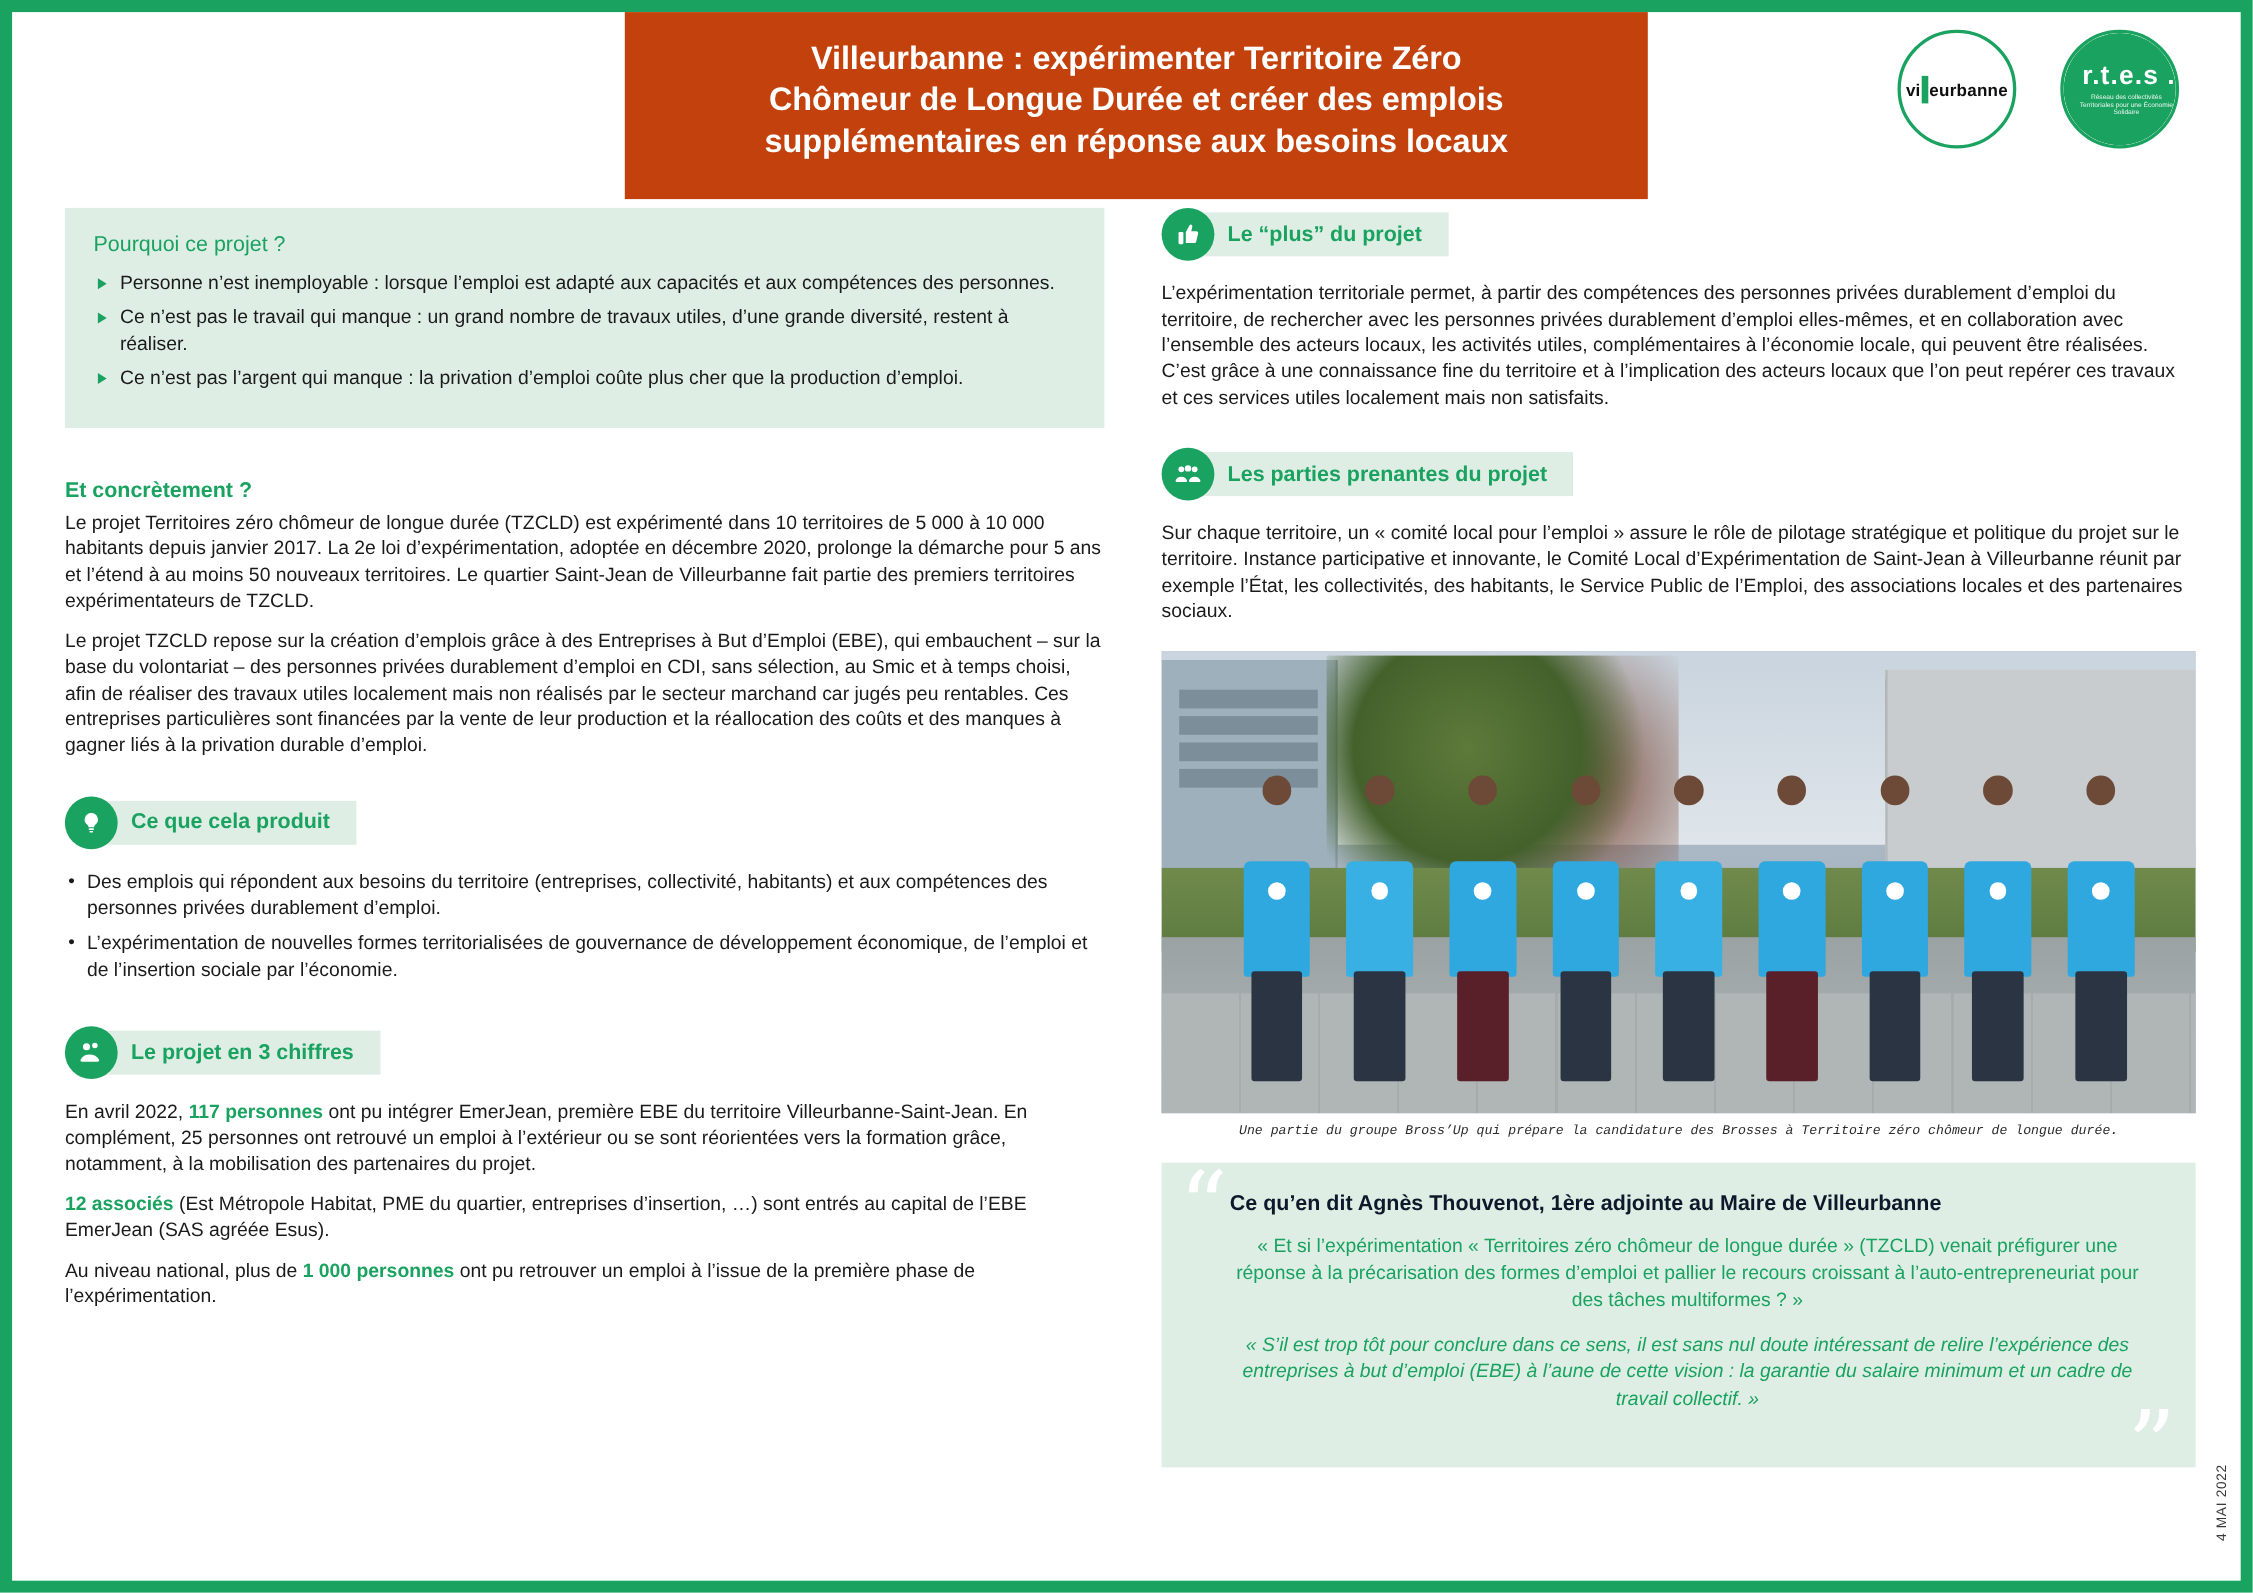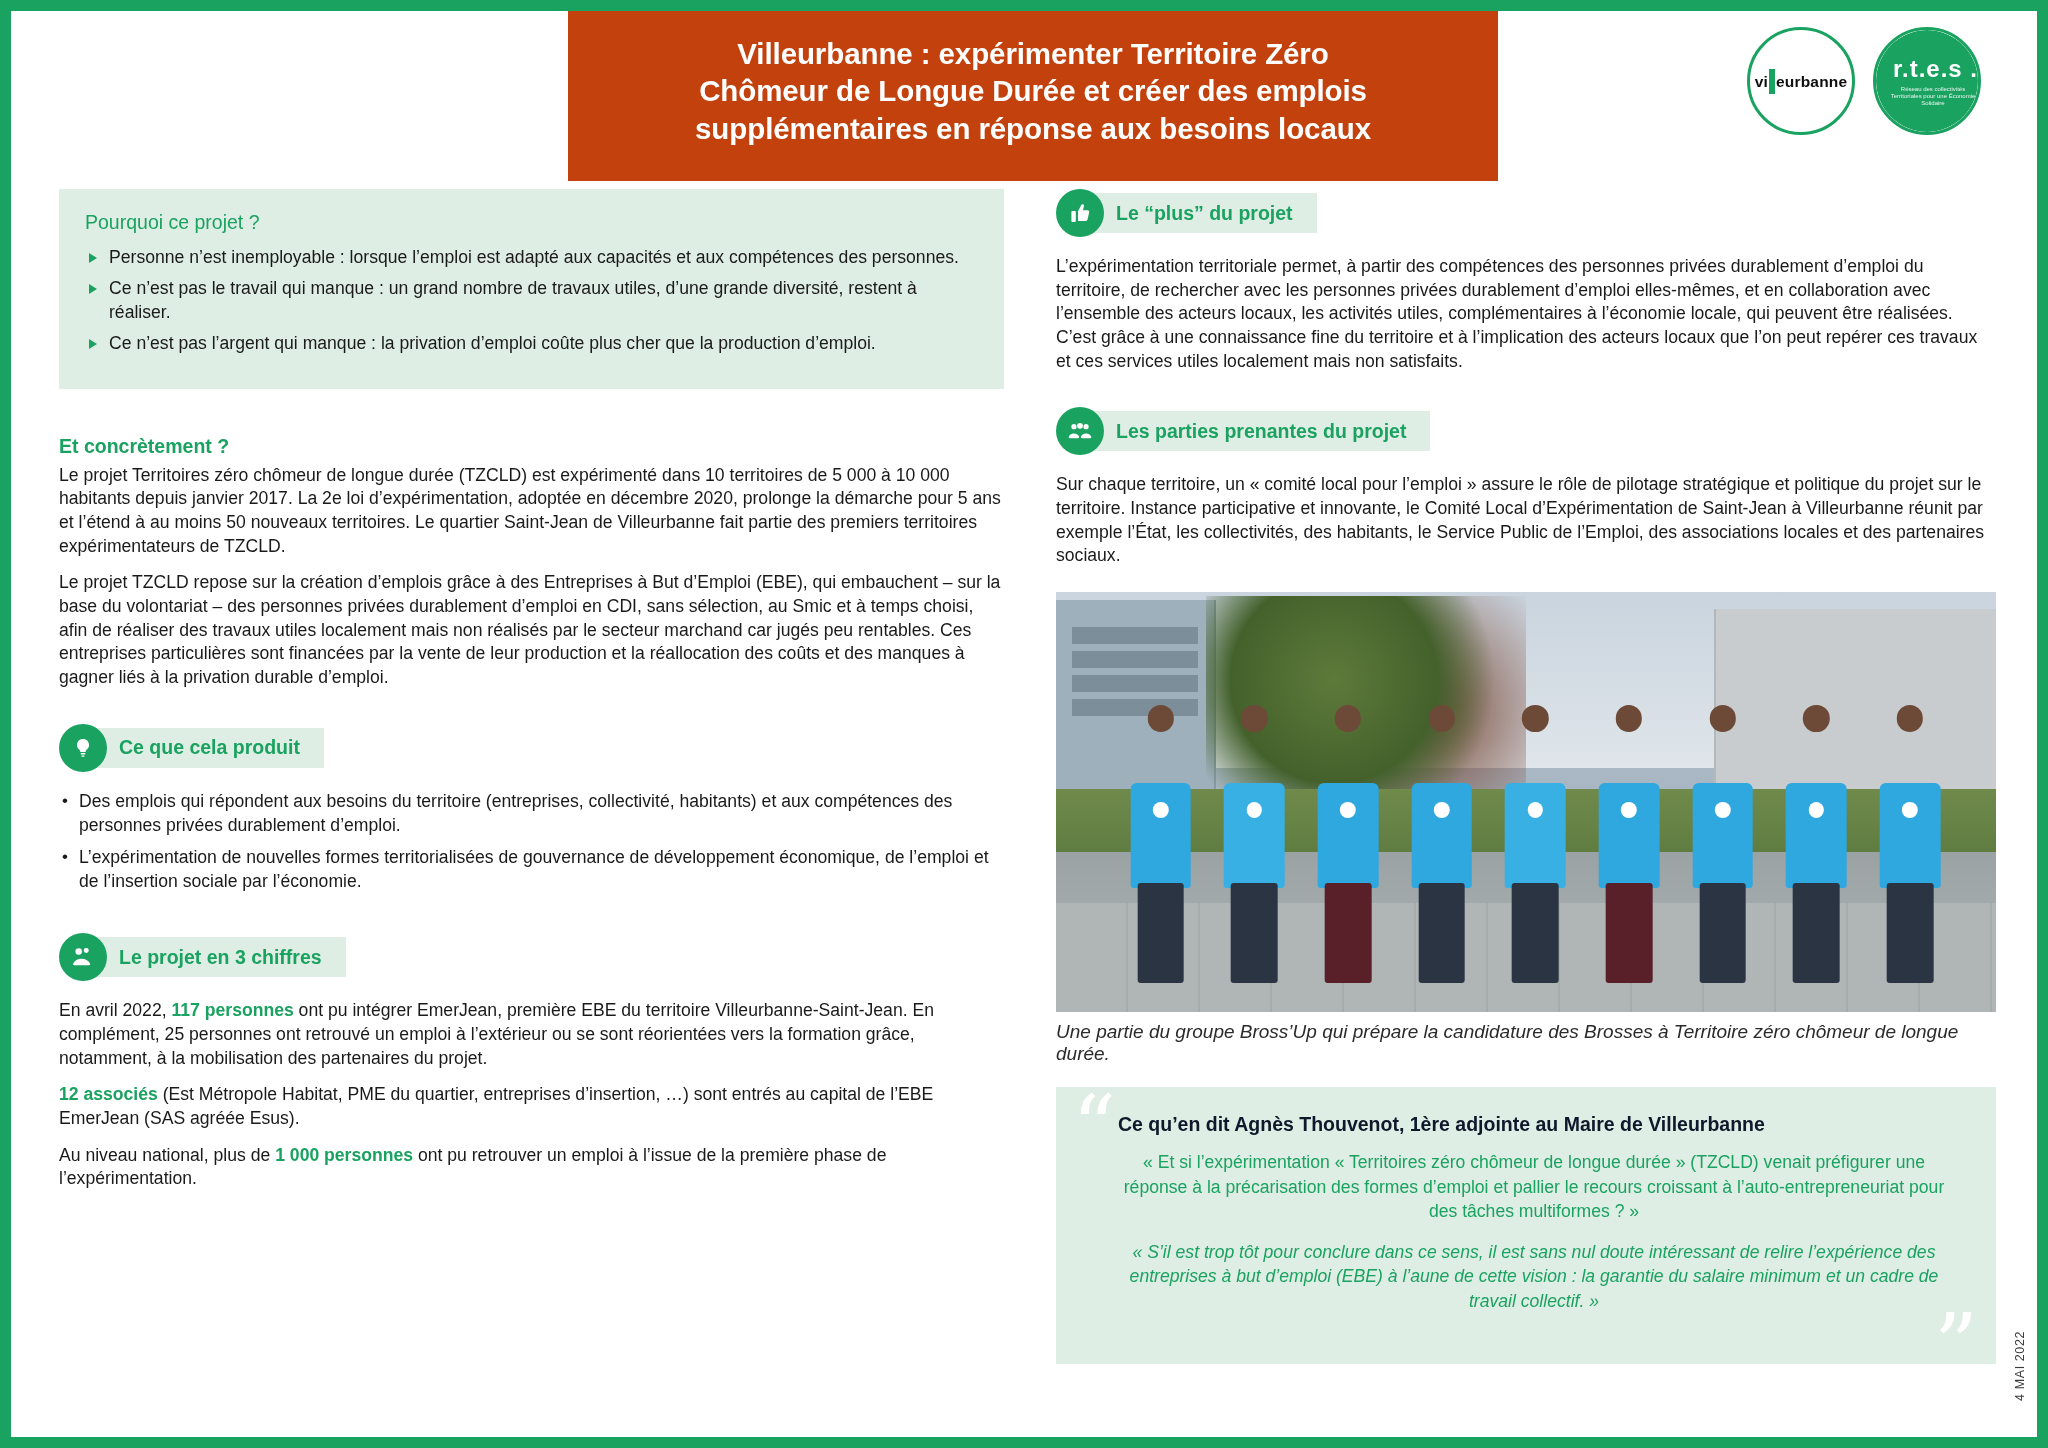--- a/index.html
+++ b/index.html
@@ -41,21 +41,21 @@
     font-weight: bold;
     line-height: 1.27;
     text-align: center;
     letter-spacing: -0.1px;
   }
   .header-title .l { display: block; }
 
   .logos {
     position: absolute;
     right: 56px; top: 16px;
-    display: flex; gap: 18px; align-items: flex-start;
+    display: flex; gap: 40px; align-items: flex-start;
   }
   .logo-circle {
     width: 108px; height: 108px;
     border-radius: 50%;
     border: 3px solid #1aa260;
     background: #ffffff;
     display: flex; align-items: center; justify-content: center;
     flex-direction: column;
     overflow: hidden;
   }
@@ -211,25 +211,26 @@
     width:34%; padding-bottom:34%; border-radius:50%; background:#6d4a38; }
   .person .vest { position:absolute; left:50%; transform:translateX(-50%); top:28%;
     width:78%; height:38%; background:#2fa7df; border-radius:6px 6px 3px 3px; }
   .person .vest::after{content:"";position:absolute;left:50%;top:18%;transform:translateX(-50%);
     width:26%;padding-bottom:26%;border-radius:50%;background:#ffffff;}
   .person .legs { position:absolute; left:50%; transform:translateX(-50%); top:64%;
     width:60%; height:36%; background:#2b3442; border-radius:3px; }
   .person.p3 .legs, .person.p6 .legs { background:#59202a; }
   .person.p2 .vest, .person.p5 .vest { background:#39b0e4; }
   .photo-caption {
-    font-size: 19px;
+    font-size: 12px;
     font-style: italic;
     color: #2b2b2b;
-    text-align: left;
+    text-align: center;
     margin-top: 9px;
+    font-family: Liberation Mono, monospace;
   }
 
   
   .quote-box {
     position: relative;
     background: #dfeee5;
     margin-top: 22px;
     padding: 26px 46px 34px 62px;
   }
   .quote-title {

